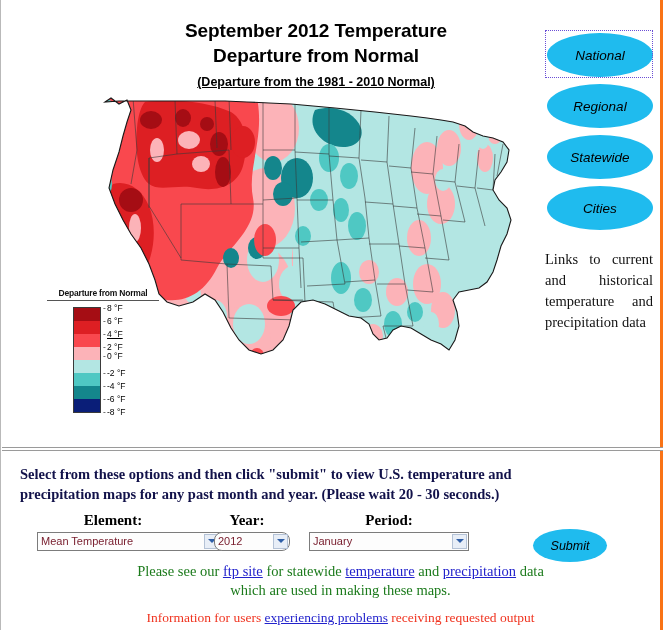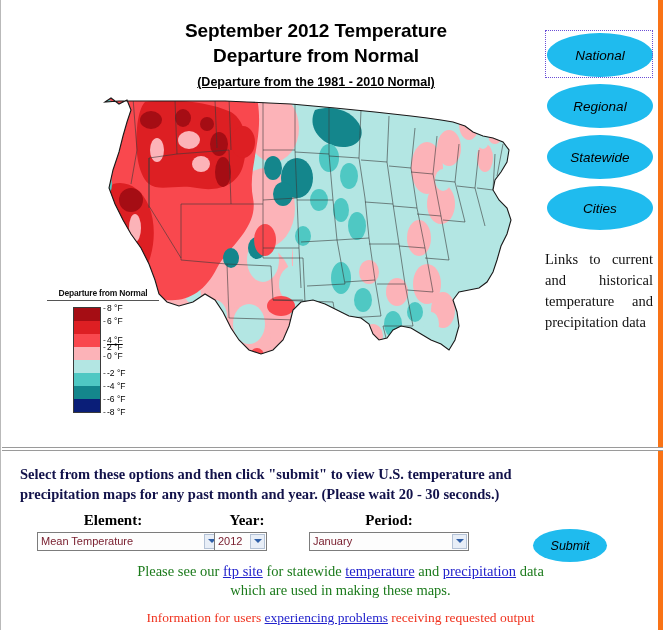--- a/index.html
+++ b/index.html
@@ -17,21 +17,21 @@
   }
 
   
   #page-frame {
     position: absolute;
     left: 0; top: 0;
     width: 663px;
     height: 630px;
     box-sizing: border-box;
     border-left: 1px solid #b9b9b9;
-    border-right: 5px solid #f97316;
+    border-right: 3px solid #f97316;
     background: #fff;
   }
 
   
   #map-panel {
     position: absolute;
     left: 0; top: 0;
     width: 663px;
     height: 448px;
     box-sizing: border-box;
@@ -255,21 +255,21 @@
     border-left: 4px solid transparent;
     border-right: 4px solid transparent;
     border-top: 4px solid #2f5fa8;
   }
 
   #g-element { left: 28px; top: 0; }
   #g-element .ctrl-label { width: 152px; }
   #g-element .sel { width: 184px; }
   #g-year { left: 205px; top: 0; }
   #g-year .ctrl-label { width: 66px; }
-  #g-year .sel { width: 53px; }
+  #g-year .sel { width: 76px; border-radius: 8px; }
   #g-period { left: 300px; top: 0; }
   #g-period .ctrl-label { width: 160px; }
   #g-period .sel { width: 160px; padding-left: 32px; }
 
   #submit-btn {
     position: absolute;
     left: 524px; top: 17px;
     width: 74px;
     height: 33px;
     background: #1fbbee;
@@ -519,21 +519,21 @@
             <div class="legend-band" title="2 to 4 °F" style="background: rgb(249, 72, 78);"></div>
             <div class="legend-band" title="0 to 2 °F" style="background: rgb(252, 179, 184);"></div>
             <div class="legend-band" title="-2 to 0 °F" style="background: rgb(179, 230, 227);"></div>
             <div class="legend-band" title="-4 to -2 °F" style="background: rgb(79, 200, 195);"></div>
             <div class="legend-band" title="-6 to -4 °F" style="background: rgb(20, 134, 140);"></div>
             <div class="legend-band" title="-8 to -6 °F" style="background: rgb(10, 30, 120);"></div>
           </div>
         <div id="legend-ticks">
             <div class="legend-tick" style="top: 0px;"><span class="dash">-</span><span>8 °F</span></div>
             <div class="legend-tick" style="top: 13px;"><span class="dash">-</span><span>6 °F</span></div>
-            <div class="legend-tick" style="top: 32px; text-decoration: underline;"><span class="dash">-</span><span>4 °F</span></div>
+            <div class="legend-tick" style="top: 26px; text-decoration: underline;"><span class="dash">-</span><span>4 °F</span></div>
             <div class="legend-tick" style="top: 39px;"><span class="dash">-</span><span>2 °F</span></div>
             <div class="legend-tick" style="top: 48px;"><span class="dash">-</span><span>0 °F</span></div>
             <div class="legend-tick" style="top: 65px;"><span class="dash">-</span><span>-2 °F</span></div>
             <div class="legend-tick" style="top: 78px;"><span class="dash">-</span><span>-4 °F</span></div>
             <div class="legend-tick" style="top: 91px;"><span class="dash">-</span><span>-6 °F</span></div>
             <div class="legend-tick" style="top: 104px;"><span class="dash">-</span><span>-8 °F</span></div>
           </div>
       </div>
     </div>
 

